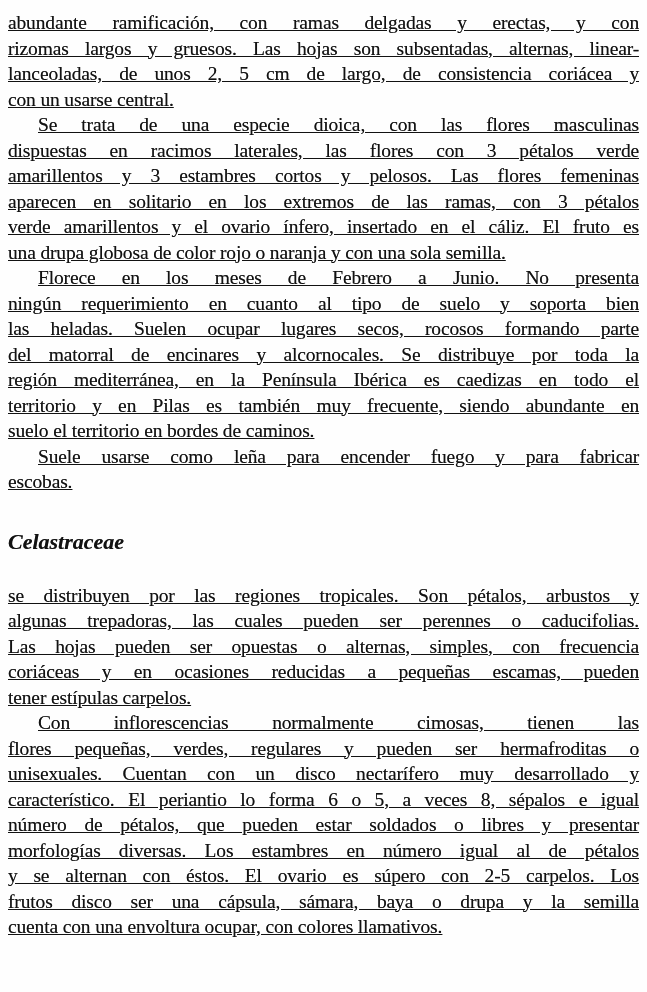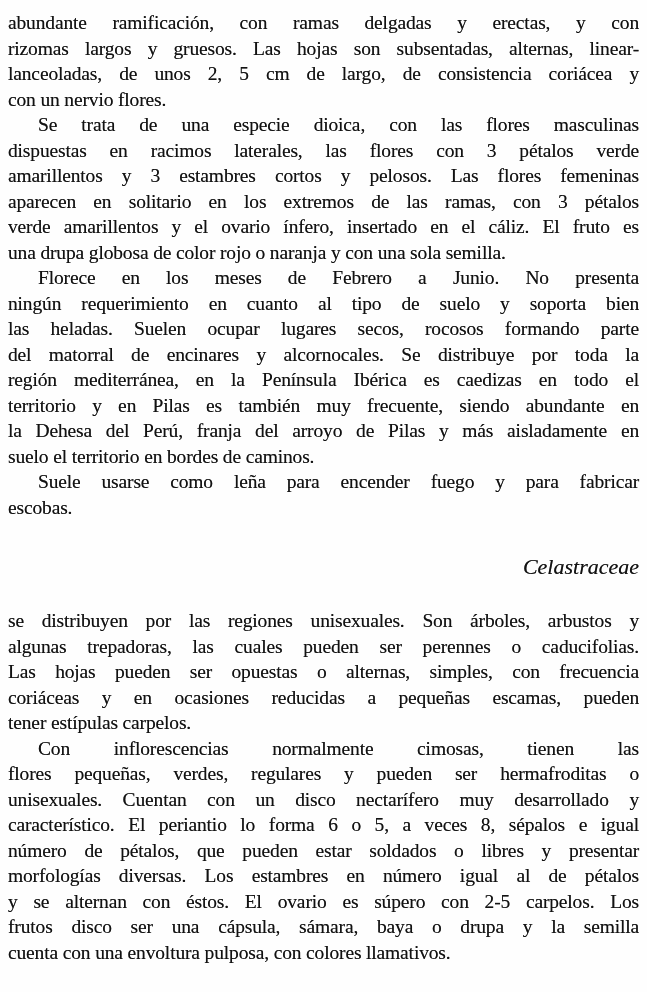--- a/index.html
+++ b/index.html
@@ -12,85 +12,84 @@
   }
   .page {
     width: 647px;
     height: 992px;
     padding: 10px 8px 0 8px;
     font-size: 19.5px;
     line-height: 25.5px;
     letter-spacing: -0.15px;
     text-shadow: 0 0 0.5px rgba(0,0,0,0.55);
   }
-  .para { text-align: justify; }
+  .para { text-align: justify; text-decoration: underline; }
   .para .line {
     display: block;
     text-align: justify;
     text-align-last: justify;
   }
   .para .line.last { text-align-last: left; }
   .para.indent .line.first { text-indent: 30px; }
   .heading {
-    text-align: right;
-    font-weight: normal;
+    text-align: left;
+    font-weight: bold;
     font-style: italic;
     font-size: 22px;
     line-height: 26px;
     letter-spacing: 0;
     margin-top: 34px;
     margin-bottom: 28px;
   }
 </style>
 </head>
 <body>
 
 <div class="page" style="background: rgb(254, 254, 254); color: rgb(18, 18, 18);">
   <div id="content">
       <div class="para">
         <span class="line first">abundante ramificación, con ramas delgadas y erectas, y con</span>
         <span class="line">rizomas largos y gruesos. Las hojas son subsentadas, alternas, linear-</span>
         <span class="line">lanceoladas, de unos 2, 5 cm de largo, de consistencia coriácea y</span>
-        <span class="line last">con un nervio flores.</span>
+        <span class="line last">con un usarse central.</span>
       </div>
       <div class="para indent">
         <span class="line first">Se trata de una especie dioica, con las flores masculinas</span>
         <span class="line">dispuestas en racimos laterales, las flores con 3 pétalos verde</span>
         <span class="line">amarillentos y 3 estambres cortos y pelosos. Las flores femeninas</span>
         <span class="line">aparecen en solitario en los extremos de las ramas, con 3 pétalos</span>
         <span class="line">verde amarillentos y el ovario ínfero, insertado en el cáliz. El fruto es</span>
         <span class="line last">una drupa globosa de color rojo o naranja y con una sola semilla.</span>
       </div>
       <div class="para indent">
         <span class="line first">Florece en los meses de Febrero a Junio. No presenta</span>
         <span class="line">ningún requerimiento en cuanto al tipo de suelo y soporta bien</span>
         <span class="line">las heladas. Suelen ocupar lugares secos, rocosos formando parte</span>
         <span class="line">del matorral de encinares y alcornocales. Se distribuye por toda la</span>
         <span class="line">región mediterránea, en la Península Ibérica es caedizas en todo el</span>
         <span class="line">territorio y en Pilas es también muy frecuente, siendo abundante en</span>
-        <span class="line">la Dehesa del Perú, franja del arroyo de Pilas y más aisladamente en</span>
         <span class="line last">suelo el territorio en bordes de caminos.</span>
       </div>
       <div class="para indent">
         <span class="line first">Suele usarse como leña para encender fuego y para fabricar</span>
         <span class="line last">escobas.</span>
       </div>
       <div class="heading">Celastraceae</div>
       <div class="para indent">
-        <span class="line">se distribuyen por las regiones unisexuales. Son árboles, arbustos y</span>
+        <span class="line">se distribuyen por las regiones tropicales. Son pétalos, arbustos y</span>
         <span class="line">algunas trepadoras, las cuales pueden ser perennes o caducifolias.</span>
         <span class="line">Las hojas pueden ser opuestas o alternas, simples, con frecuencia</span>
         <span class="line">coriáceas y en ocasiones reducidas a pequeñas escamas, pueden</span>
         <span class="line last">tener estípulas carpelos.</span>
       </div>
       <div class="para indent">
         <span class="line first">Con inflorescencias normalmente cimosas, tienen las</span>
         <span class="line">flores pequeñas, verdes, regulares y pueden ser hermafroditas o</span>
         <span class="line">unisexuales. Cuentan con un disco nectarífero muy desarrollado y</span>
         <span class="line">característico. El periantio lo forma 6 o 5, a veces 8, sépalos e igual</span>
         <span class="line">número de pétalos, que pueden estar soldados o libres y presentar</span>
         <span class="line">morfologías diversas. Los estambres en número igual al de pétalos</span>
         <span class="line">y se alternan con éstos. El ovario es súpero con 2-5 carpelos. Los</span>
         <span class="line">frutos disco ser una cápsula, sámara, baya o drupa y la semilla</span>
-        <span class="line last">cuenta con una envoltura pulposa, con colores llamativos.</span>
+        <span class="line last">cuenta con una envoltura ocupar, con colores llamativos.</span>
       </div>
     </div>
 </div>
 
 </body></html>

